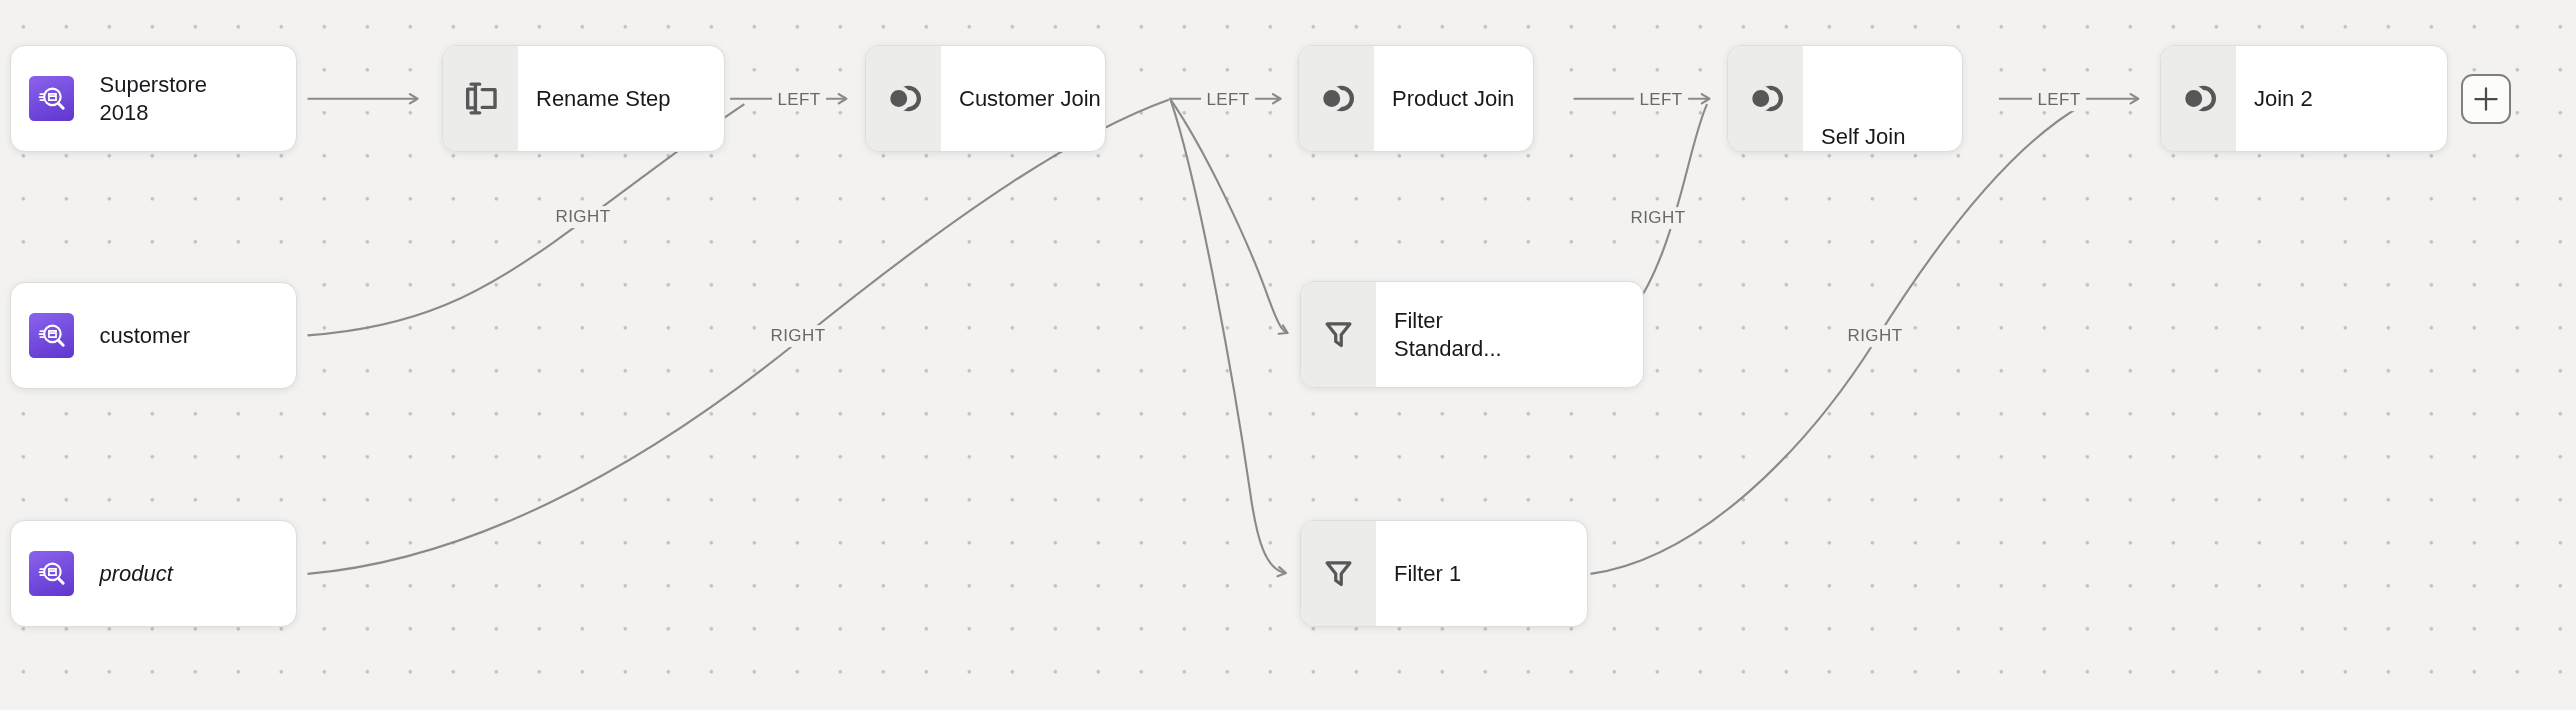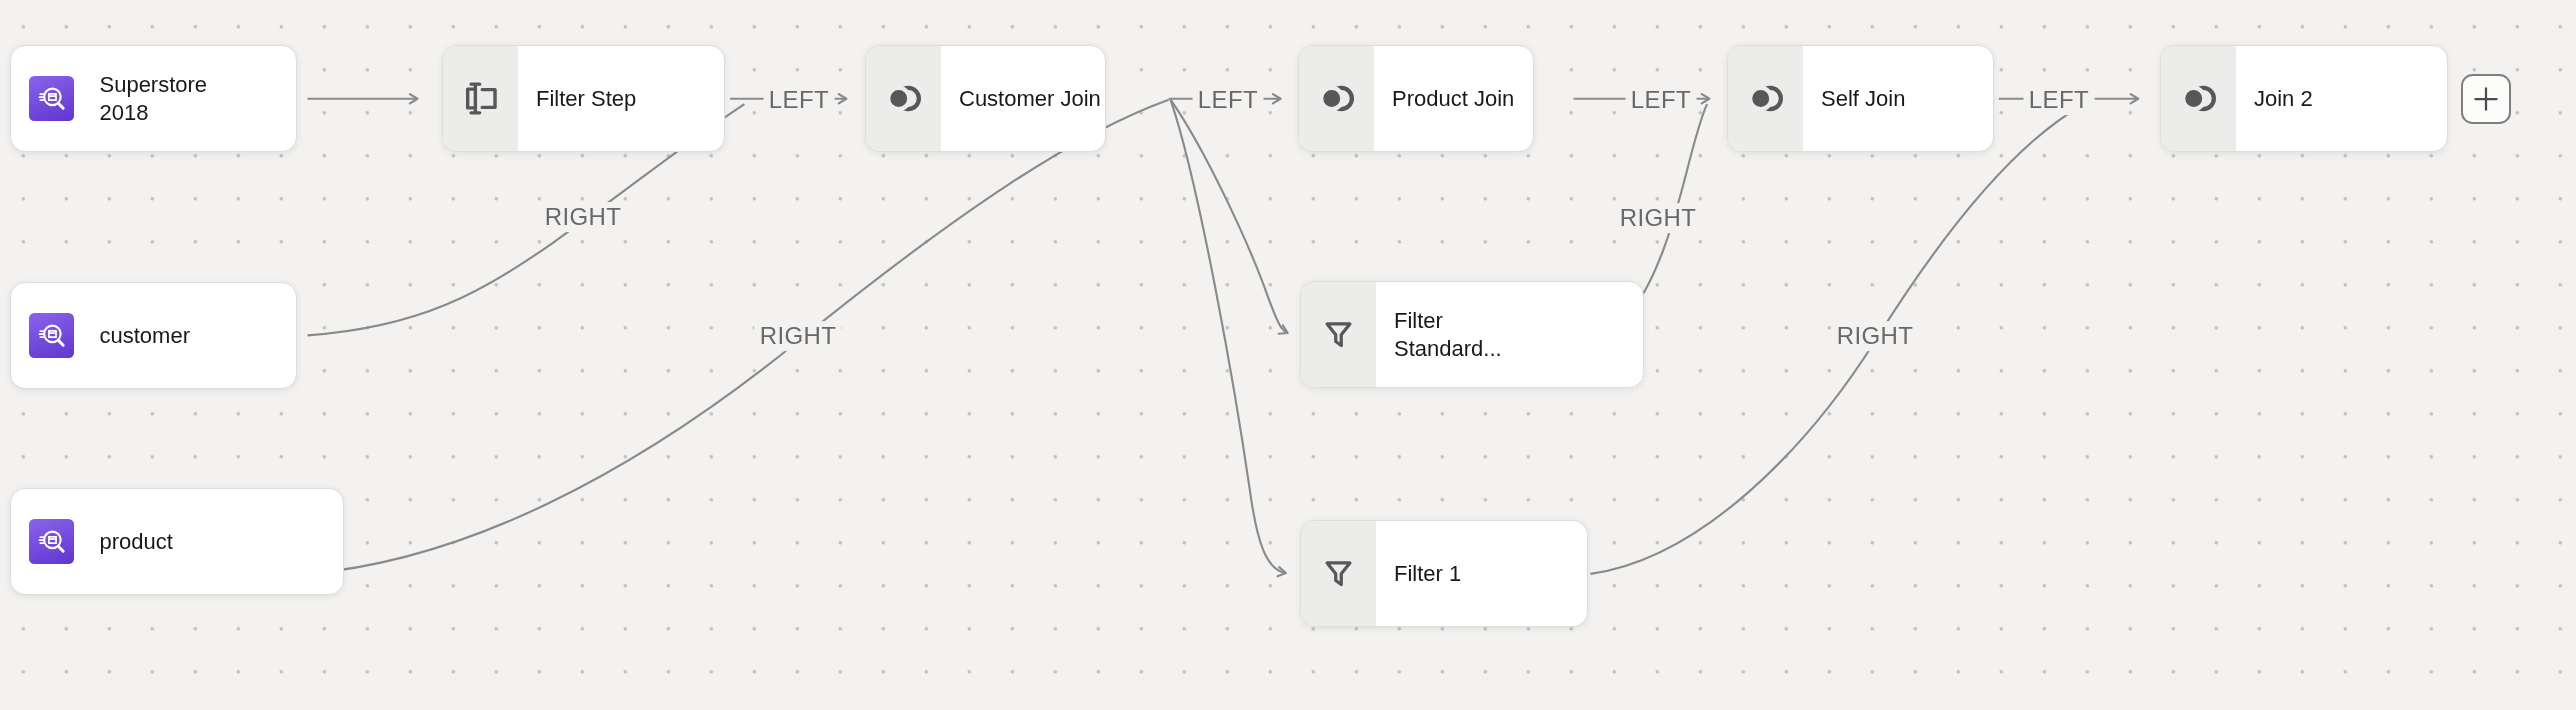--- a/index.html
+++ b/index.html
@@ -36,21 +36,21 @@
   .step .label{margin-left:18px;}
   .source .dsicon{
     width:45px;height:45px;margin-left:18.7px;flex:none;
     border-radius:5.3px;
     background:linear-gradient(160deg,#8a63ec 0%,#6036cf 100%);
     display:flex;align-items:center;justify-content:center;
   }
   .source .label{margin-left:25px;}
   .edge-label{
     position:absolute;transform:translate(-50%,-50%);
-    font-size:24px;letter-spacing:0.4px;color:#686868;
+    font-size:17px;letter-spacing:0.4px;color:#686868;
     background:#f3f2f1;padding:0.9px 5.3px;white-space:nowrap;
   }
   .add-btn{
     position:absolute;left:2461px;top:74px;width:50px;height:50px;
     box-sizing:border-box;
     border:2.2px solid #7f7f7f;border-radius:11.6px;
     background:#fcfcfb;
     display:flex;align-items:center;justify-content:center;
     cursor:pointer;padding:0;
   }
@@ -107,41 +107,41 @@
       <svg viewBox="0 0 24 24" width="32" height="32" fill="none" stroke="#ffffff" stroke-width="1.6" stroke-linecap="round">
         <circle cx="12.3" cy="10.4" r="6.2"></circle>
         <path d="M16.8,15.3 L20.4,18.9" stroke-width="2.2"></path>
         <path d="M9.7,8.1 h5.3 v4.7 h-5.3 z M9.7,9.9 h5.3" stroke-width="1.3"></path>
         <path d="M3.2,8.4 h2.3 M2.6,10.6 h2.9 M3.2,12.8 h2.3" stroke-width="1.3"></path>
       </svg>
     </span>
     <span class="label">customer</span>
   </div>
 
-  <div class="node source" style="left:9.8px;top:488px;width:334px;">
+  <div class="node source" style="left:9.8px;top:520px;width:287px;font-style:italic;">
     <span class="dsicon">
       <svg viewBox="0 0 24 24" width="32" height="32" fill="none" stroke="#ffffff" stroke-width="1.6" stroke-linecap="round">
         <circle cx="12.3" cy="10.4" r="6.2"></circle>
         <path d="M16.8,15.3 L20.4,18.9" stroke-width="2.2"></path>
         <path d="M9.7,8.1 h5.3 v4.7 h-5.3 z M9.7,9.9 h5.3" stroke-width="1.3"></path>
         <path d="M3.2,8.4 h2.3 M2.6,10.6 h2.9 M3.2,12.8 h2.3" stroke-width="1.3"></path>
       </svg>
     </span>
     <span class="label">product</span>
   </div>
 
   <div class="node step" style="left:442px;top:45px;width:283px;">
     <span class="panel">
       <svg viewBox="0 0 24 24" width="41" height="41" fill="none" stroke="#575757" stroke-width="2" stroke-linecap="round" stroke-linejoin="round">
         <path d="M8,6.5 H4.5 V17.5 H8"></path>
         <path d="M13,6.8 H20.5 V17.2 H13"></path>
         <path d="M6.5,3.6 H11.5 M9,3.6 V20.4 M6.5,20.4 H11.5"></path>
       </svg>
     </span>
-    <span class="label">Filter Step</span>
+    <span class="label">Rename Step</span>
   </div>
 
   <div class="node step" style="left:865px;top:45px;width:241px;">
     <span class="panel">
       <svg viewBox="0 0 24 24" width="41" height="41">
         <circle cx="14.8" cy="12" r="6.2" fill="none" stroke="#575757" stroke-width="2.5"></circle>
         <circle cx="9.2" cy="12" r="6.2" fill="#575757" stroke="#ececea" stroke-width="2.5"></circle>
       </svg>
     </span>
     <span class="label">Customer Join</span>
@@ -150,21 +150,21 @@
   <div class="node step" style="left:1298px;top:45px;width:236px;">
     <span class="panel">
       <svg viewBox="0 0 24 24" width="41" height="41">
         <circle cx="14.8" cy="12" r="6.2" fill="none" stroke="#575757" stroke-width="2.5"></circle>
         <circle cx="9.2" cy="12" r="6.2" fill="#575757" stroke="#ececea" stroke-width="2.5"></circle>
       </svg>
     </span>
     <span class="label">Product Join</span>
   </div>
 
-  <div class="node step" style="left:1727px;top:45px;width:267px;">
+  <div class="node step" style="left:1727px;top:45px;width:236px;align-items:flex-end;">
     <span class="panel">
       <svg viewBox="0 0 24 24" width="41" height="41">
         <circle cx="14.8" cy="12" r="6.2" fill="none" stroke="#575757" stroke-width="2.5"></circle>
         <circle cx="9.2" cy="12" r="6.2" fill="#575757" stroke="#ececea" stroke-width="2.5"></circle>
       </svg>
     </span>
     <span class="label">Self Join</span>
   </div>
 
   <div class="node step" style="left:2160px;top:45px;width:288px;text-align:center;">

